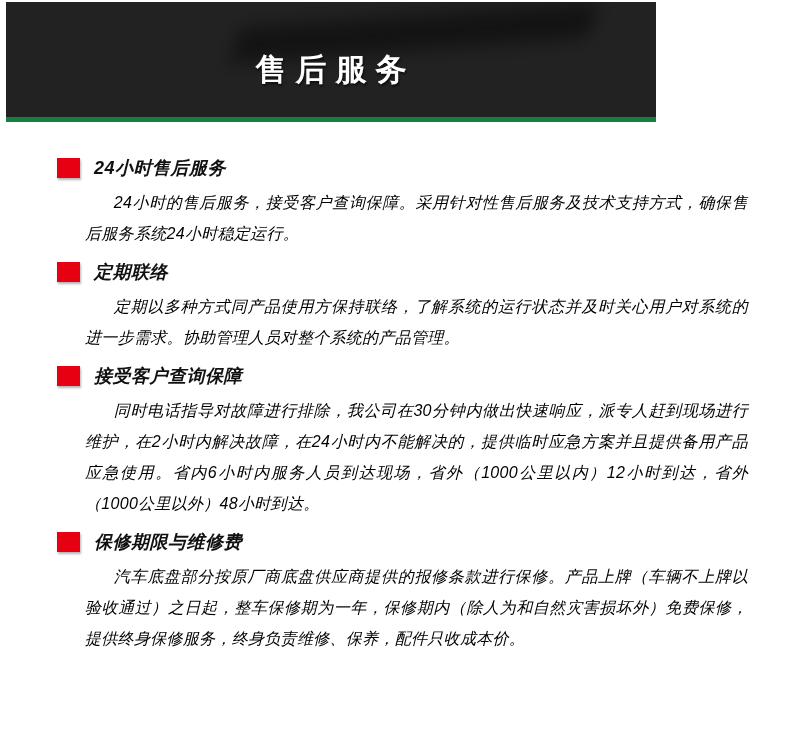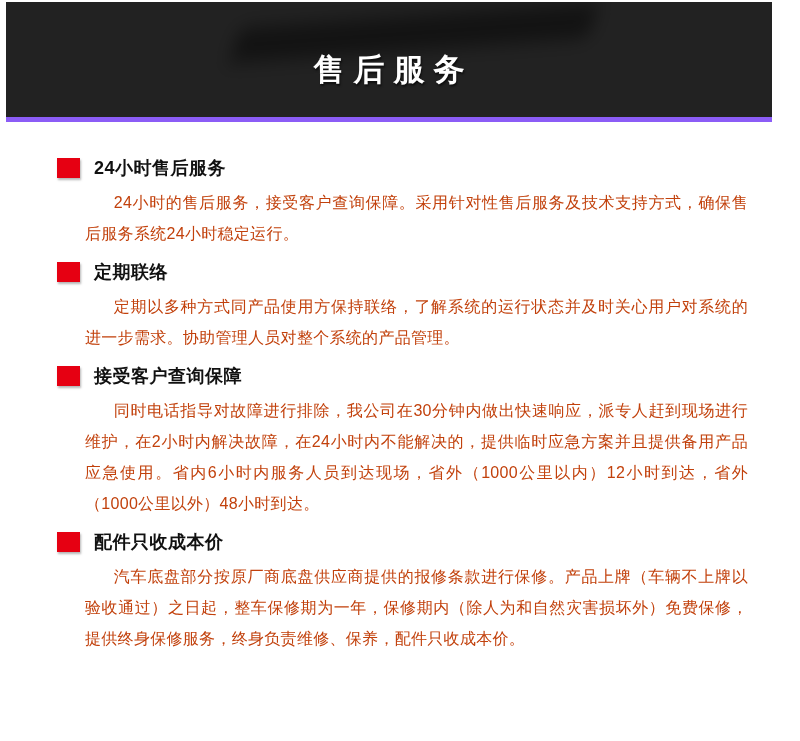--- a/index.html
+++ b/index.html
@@ -10,24 +10,24 @@
     font-family: "Liberation Sans", "DejaVu Sans", sans-serif;
     color: #333333;
     overflow: hidden;
     position: relative;
   }
 
   
   .banner {
     position: relative;
     margin: 2px 0 0 6px;
-    width: 766px;
+    width: 650px;
     height: 120px;
     background: #222222;
-    border-bottom: 5px solid #8b5cf6;
+    border-bottom: 5px solid #15803d;
     display: flex;
     align-items: flex-end;
     justify-content: center;
     overflow: hidden;
   }
   .banner-smudge {
     position: absolute;
     top: 14px;
     left: 228px;
     width: 360px;
@@ -46,21 +46,21 @@
     padding-left: 9px; 
     margin-bottom: 26px;
     text-shadow: 1px 2px 2px rgba(0,0,0,0.6);
     white-space: nowrap;
   }
 
   
   .content {
     padding: 34px 52px 0 57px;
   }
-  .svc-section { margin-bottom: 11px; }
+  .svc-section { margin-bottom: 11px; font-style: italic; }
   .sec-head {
     display: flex;
     align-items: center;
     gap: 14px;
     margin-bottom: 7px;
   }
   .bullet {
     flex: 0 0 auto;
     width: 23px;
     height: 20px;
@@ -72,21 +72,21 @@
     font-weight: bold;
     color: #111111;
     letter-spacing: 0.5px;
     white-space: nowrap;
   }
   .svc-section p {
     margin: 0 0 9px 28px;
     width: 663px;
     font-size: 16px;
     line-height: 31px;
-    color: #c2410c;
+    color: #000000;
     text-align: justify;
     text-indent: 1.8em;
     letter-spacing: 0.3px;
   }
 </style>
 </head>
 <body>
 
 <header class="banner">
   <div class="banner-smudge"></div>
@@ -115,18 +115,18 @@
     <div class="sec-head">
       <span class="bullet"></span>
       <h2>接受客户查询保障</h2>
     </div>
     <p>同时电话指导对故障进行排除，我公司在30分钟内做出快速响应，派专人赶到现场进行维护，在2小时内解决故障，在24小时内不能解决的，提供临时应急方案并且提供备用产品应急使用。省内6小时内服务人员到达现场，省外（1000公里以内）12小时到达，省外（1000公里以外）48小时到达。</p>
   </section>
 
   <section class="svc-section">
     <div class="sec-head">
       <span class="bullet"></span>
-      <h2>配件只收成本价</h2>
+      <h2>保修期限与维修费</h2>
     </div>
     <p>汽车底盘部分按原厂商底盘供应商提供的报修条款进行保修。产品上牌（车辆不上牌以验收通过）之日起，整车保修期为一年，保修期内（除人为和自然灾害损坏外）免费保修，提供终身保修服务，终身负责维修、保养，配件只收成本价。</p>
   </section>
 
 </main>
 
 </body></html>

